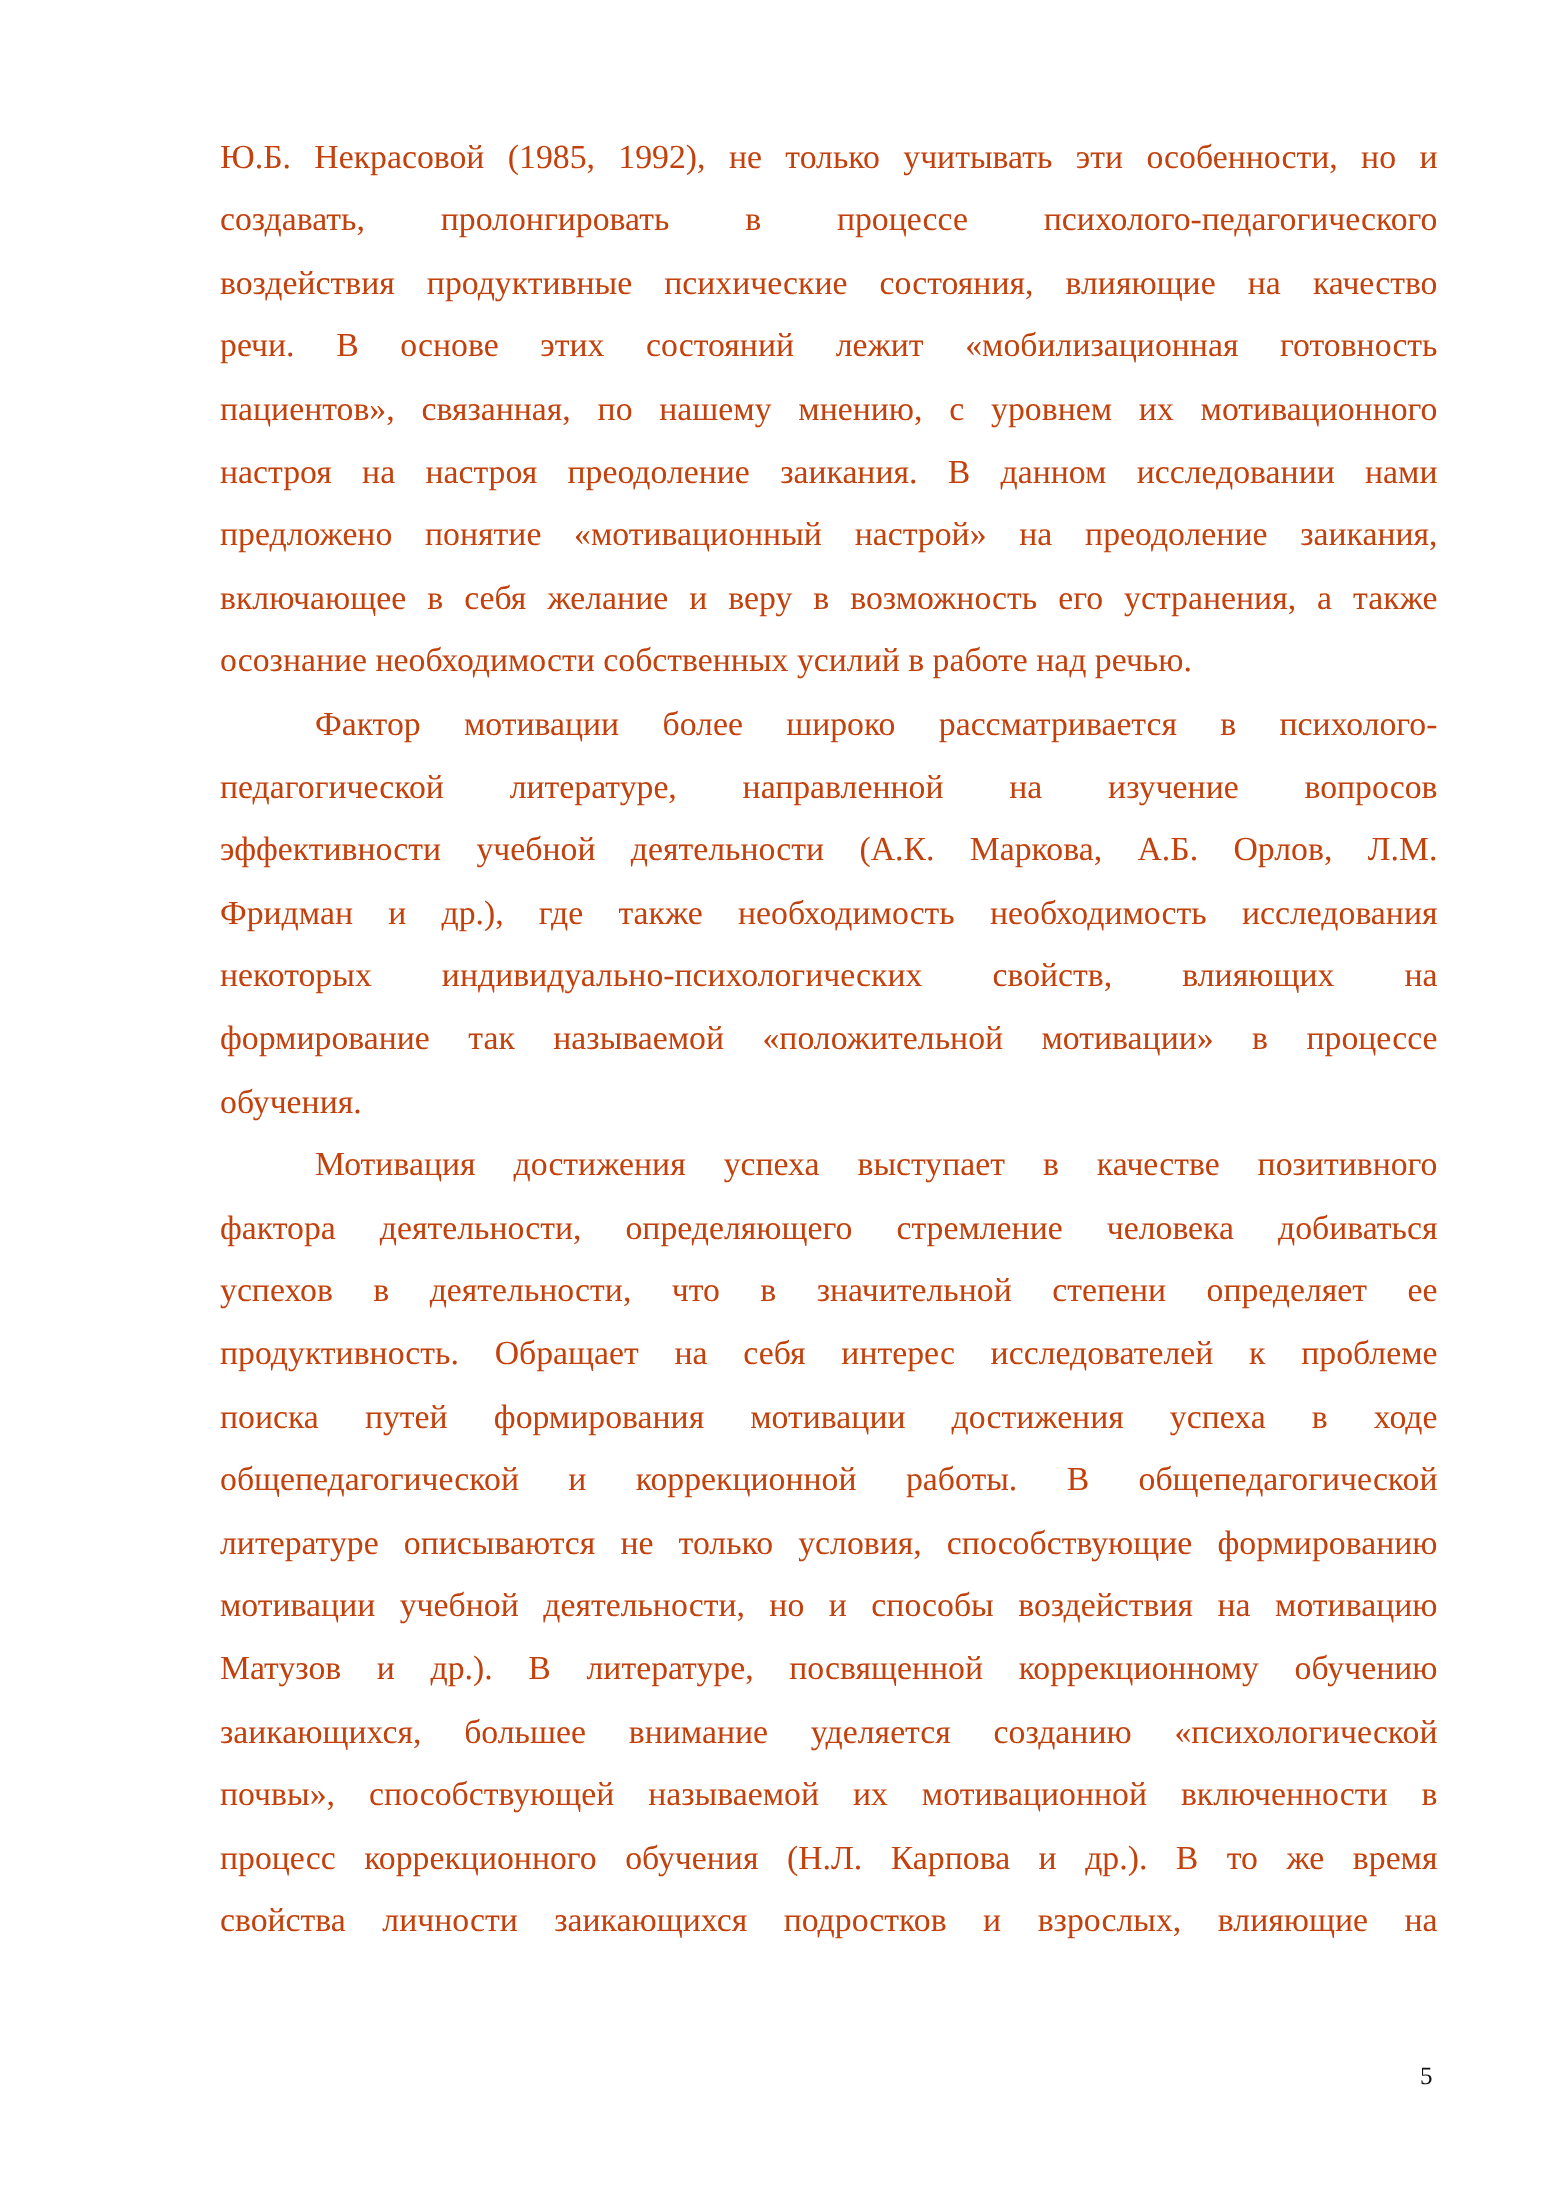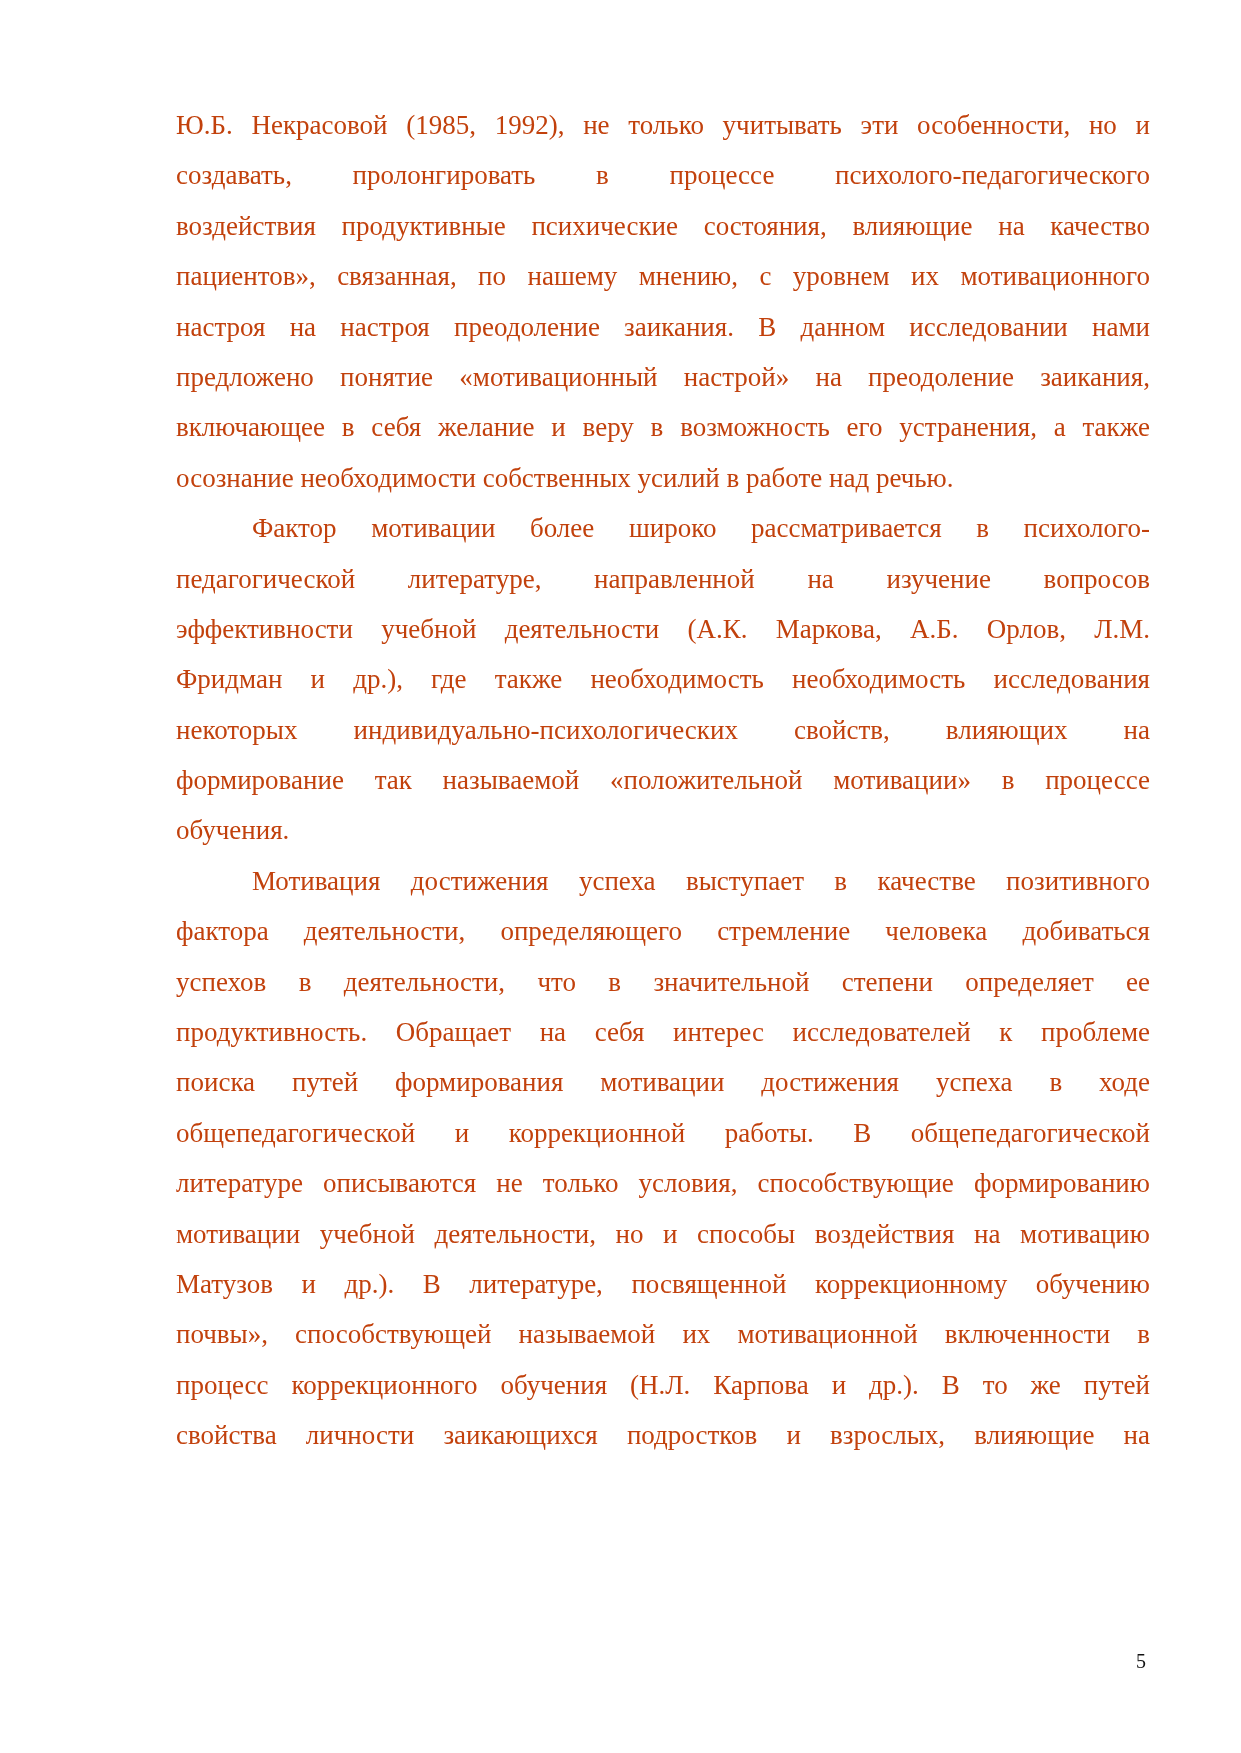--- a/index.html
+++ b/index.html
@@ -38,20 +38,21 @@
     }
   </style>
 </head>
 <body>
 
 <div class="page">
   <div class="para">
     <span class="line">Ю.Б. Некрасовой (1985, 1992), не только учитывать эти особенности, но и</span>
     <span class="line">создавать, пролонгировать в процессе психолого-педагогического</span>
     <span class="line">воздействия продуктивные психические состояния, влияющие на качество</span>
+    <span class="line">речи. В основе этих состояний лежит «мобилизационная готовность</span>
     <span class="line">пациентов», связанная, по нашему мнению, с уровнем их мотивационного</span>
     <span class="line">настроя на настроя преодоление заикания. В данном исследовании нами</span>
     <span class="line">предложено понятие «мотивационный настрой» на преодоление заикания,</span>
     <span class="line">включающее в себя желание и веру в возможность его устранения, а также</span>
     <span class="line last">осознание необходимости собственных усилий в работе над речью.</span>
   </div>
   <div class="para">
     <span class="line indent">Фактор мотивации более широко рассматривается в психолого-</span>
     <span class="line">педагогической литературе, направленной на изучение вопросов</span>
     <span class="line">эффективности учебной деятельности (А.К. Маркова, А.Б. Орлов, Л.М.</span>
@@ -63,19 +64,20 @@
   <div class="para">
     <span class="line indent">Мотивация достижения успеха выступает в качестве позитивного</span>
     <span class="line">фактора деятельности, определяющего стремление человека добиваться</span>
     <span class="line">успехов в деятельности, что в значительной степени определяет ее</span>
     <span class="line">продуктивность. Обращает на себя интерес исследователей к проблеме</span>
     <span class="line">поиска путей формирования мотивации достижения успеха в ходе</span>
     <span class="line">общепедагогической и коррекционной работы. В общепедагогической</span>
     <span class="line">литературе описываются не только условия, способствующие формированию</span>
     <span class="line">мотивации учебной деятельности, но и способы воздействия на мотивацию</span>
     <span class="line">Матузов и др.). В литературе, посвященной коррекционному обучению</span>
+    <span class="line">заикающихся, большее внимание уделяется созданию «психологической</span>
     <span class="line">почвы», способствующей называемой их мотивационной включенности в</span>
-    <span class="line">процесс коррекционного обучения (Н.Л. Карпова и др.). В то же путей</span>
+    <span class="line">процесс коррекционного обучения (Н.Л. Карпова и др.). В то же время</span>
     <span class="line">свойства личности заикающихся подростков и взрослых, влияющие на</span>
   </div>
 </div>
 
 <div class="page-number">5</div>
 
 </body></html>

